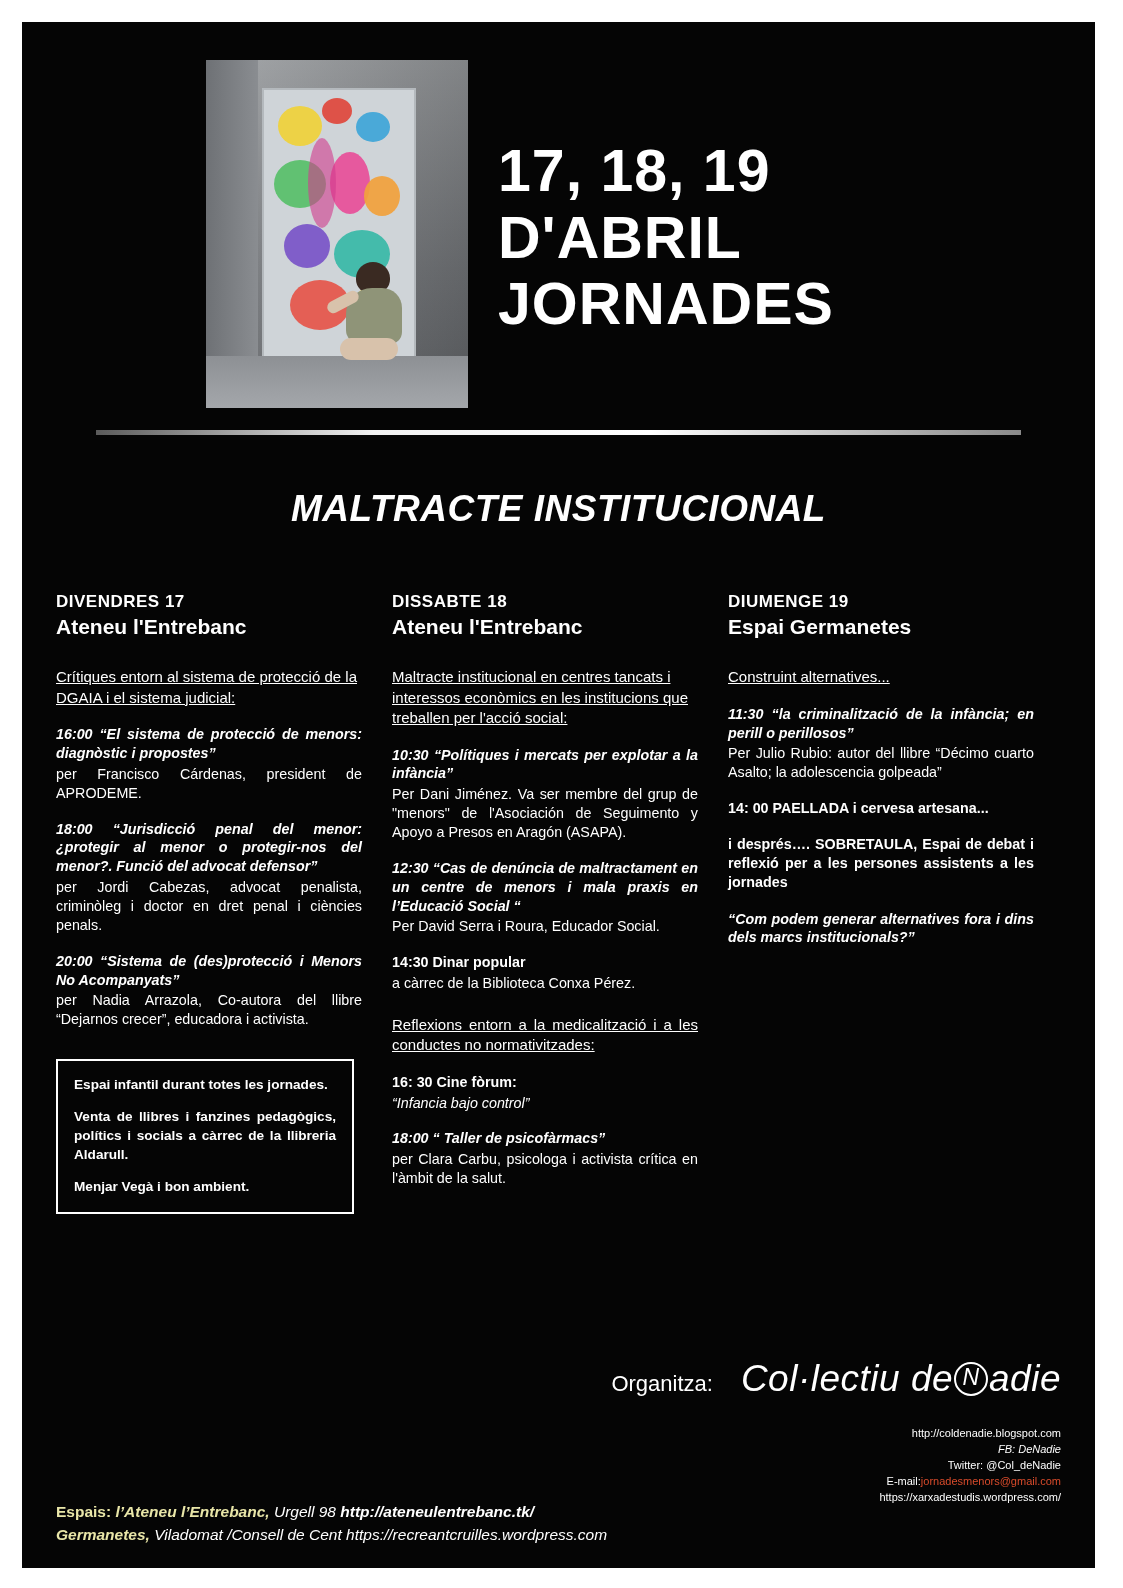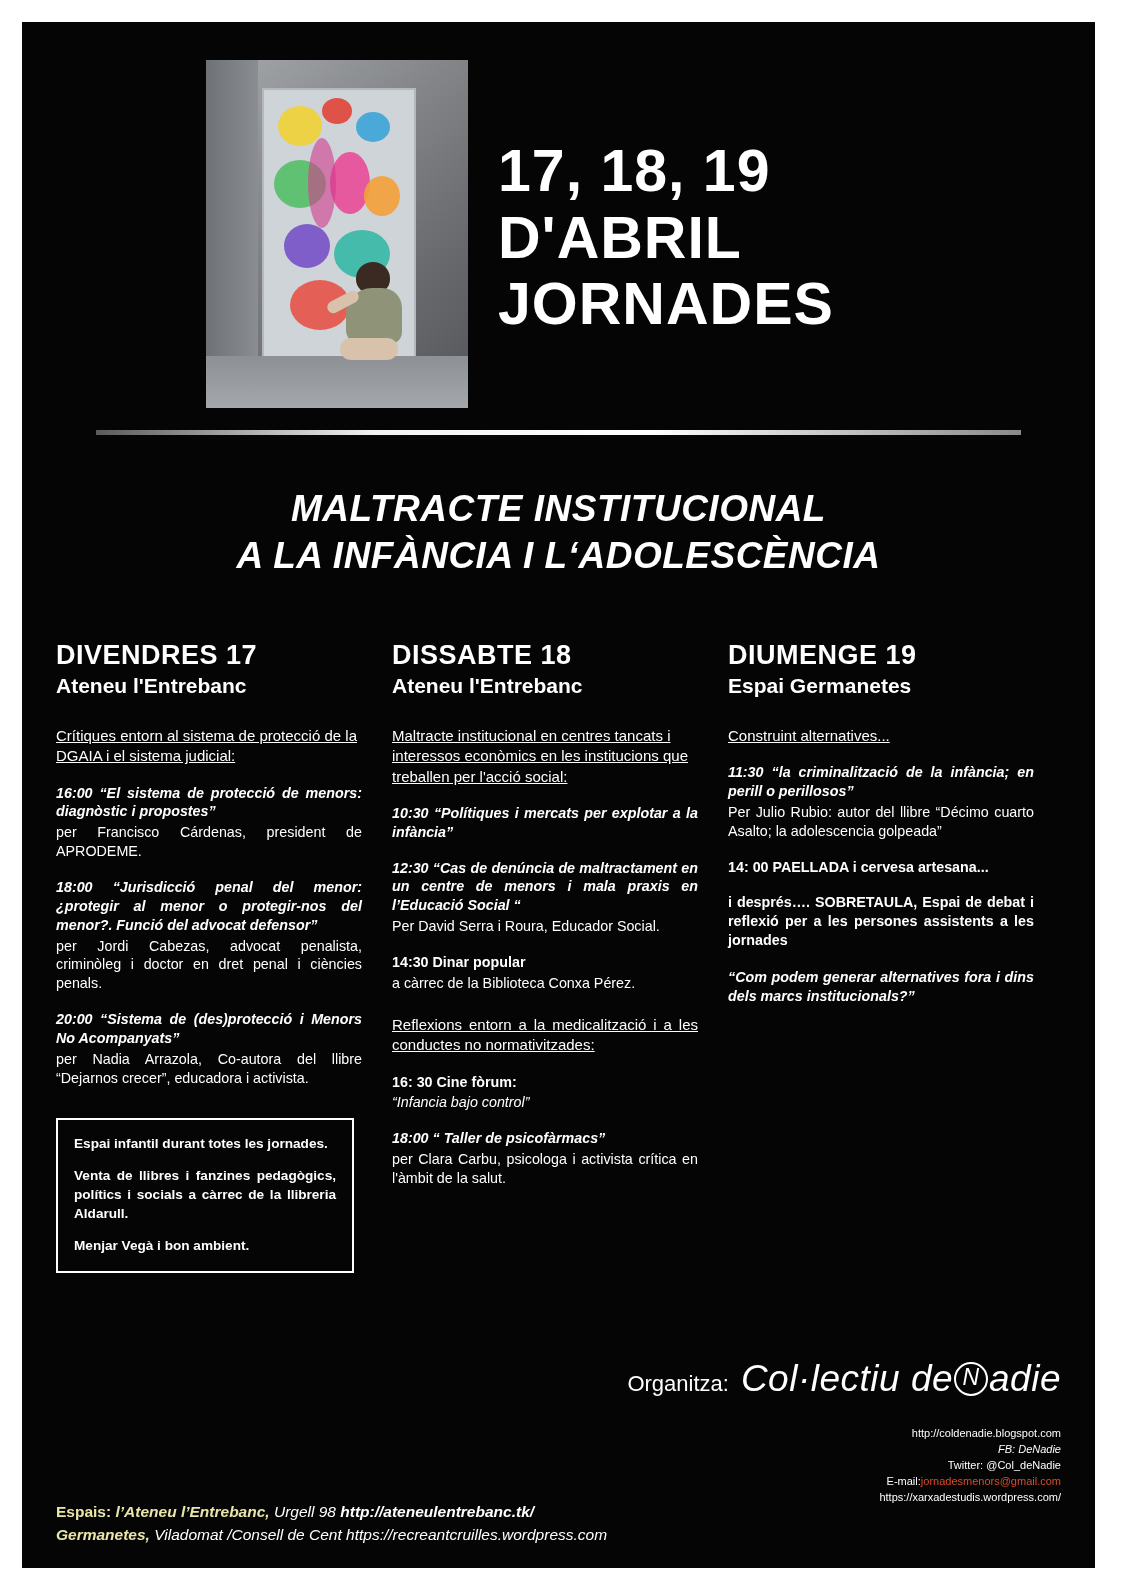--- a/index.html
+++ b/index.html
@@ -151,21 +151,21 @@
     display: flex;
     gap: 30px;
     margin-top: 60px;
     align-items: flex-start;
   }
   .col {
     width: 306px;
     flex: 0 0 auto;
   }
   .col-title {
-    font-size: 27px;
+    font-size: 17px;
     font-weight: bold;
     letter-spacing: 0.5px;
   }
   .col-venue {
     font-size: 21px;
     font-weight: bold;
     margin-top: 3px;
   }
   .block {
     margin-top: 22px;
@@ -217,21 +217,21 @@
   }
   .infobox p:last-child { margin-bottom: 0; }
 
   
   .org {
     position: absolute;
     right: 34px;
     bottom: 168px;
     display: flex;
     align-items: baseline;
-    gap: 12px;
+    gap: 28px;
   }
   .org-label {
     font-size: 22px;
   }
   .org-name {
     font-size: 37px;
     font-style: italic;
     letter-spacing: 0.5px;
     display: flex;
     align-items: center;
@@ -307,21 +307,20 @@
         <div>17, 18, 19</div>
         <div>D'ABRIL</div>
         <div>JORNADES</div>
       </div>
     </div>
 
     <div class="rule"></div>
 
     <div class="subtitle">
       <div>MALTRACTE INSTITUCIONAL</div>
-      <div>A LA INFÀNCIA I L‘ADOLESCÈNCIA</div>
     </div>
 
     <div class="columns">
 
       <div class="col">
         <div class="col-title">DIVENDRES 17</div>
         <div class="col-venue">Ateneu l'Entrebanc</div>
         <div class="block">
           <div class="intro">Crítiques entorn al sistema de protecció de la DGAIA i el sistema judicial:</div>
 
@@ -347,20 +346,21 @@
       </div>
 
       <div class="col">
         <div class="col-title">DISSABTE 18</div>
         <div class="col-venue">Ateneu l'Entrebanc</div>
         <div class="block">
           <div class="intro">Maltracte institucional en centres tancats i interessos econòmics en les institucions que treballen per l'acció social:</div>
 
           <div class="item">
             <span class="lead-it">10:30  “Polítiques i mercats per explotar a la infància”</span>
+            <span class="body">Per Dani Jiménez.  Va ser membre del grup de "menors" de l'Asociación de Seguimento y Apoyo a Presos en Aragón (ASAPA).</span>
           </div>
           <div class="item">
             <span class="lead-it">12:30  “Cas de denúncia de maltractament en un centre de menors i mala praxis en l’Educació Social “</span>
             <span class="body">Per David Serra i Roura, Educador Social.</span>
           </div>
           <div class="item">
             <span class="lead">14:30 Dinar popular</span>
             <span class="body">a càrrec de la Biblioteca Conxa Pérez.</span>
           </div>
 

